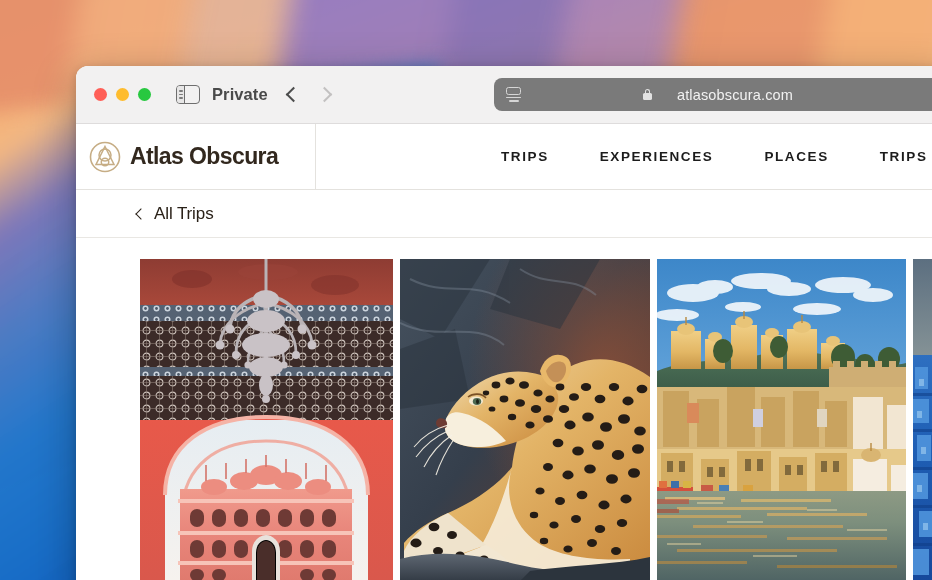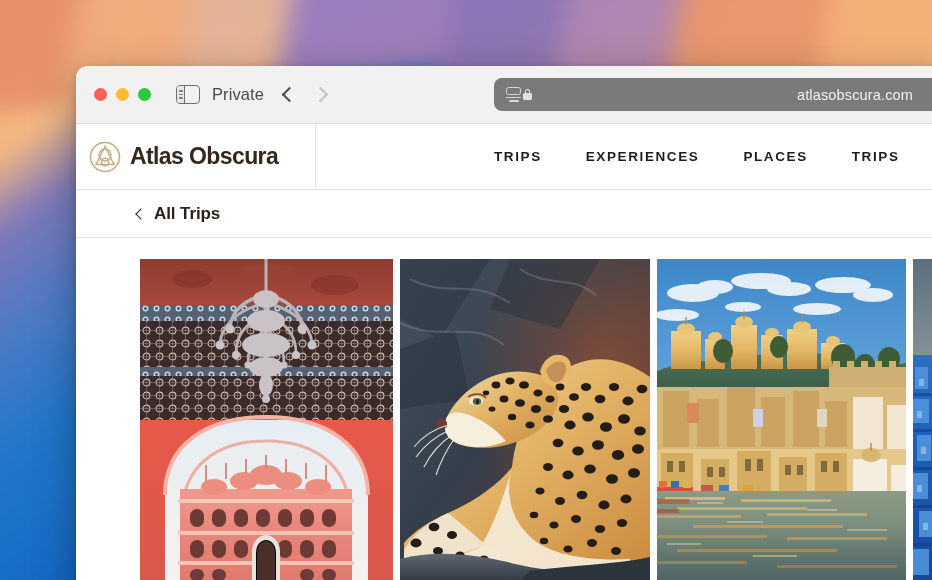--- a/index.html
+++ b/index.html
@@ -86,21 +86,21 @@
   }
   .sb-left {
     width: 8px; border-right: 1.6px solid #6e6e6e;
     background: #e7e6e6;
     display: flex; flex-direction: column; justify-content: center;
     gap: 2px; padding: 0 1.5px;
   }
   .sb-line { height: 1.4px; background: #7a7a7a; border-radius: 1px; }
 
   .private-label {
-    margin-left: 12px; font-size: 16.5px; font-weight: 400;
+    margin-left: 12px; font-size: 16.5px; font-weight: 700;
     color: #4a4a4a; letter-spacing: 0.1px; white-space: nowrap;
   }
 
   .navarrows { display: flex; align-items: center; margin-left: 20px; gap: 20px; }
   .chev { width: 11px; height: 11px; border-style: solid; }
   .chev-back  { border-width: 0 0 2.2px 2.2px; border-color: #4d4d4d; transform: rotate(45deg); }
   .chev-fwd   { border-width: 2.2px 2.2px 0 0; border-color: #c3c1c1; transform: rotate(45deg); }
 
   #urlbar {
     position: absolute; left: 418px; top: 12px;
@@ -109,21 +109,21 @@
     display: flex; align-items: center; padding: 0 12px;
   }
   .reader-icon {
     width: 17px; height: 15px; display: flex; flex-direction: column;
     align-items: flex-start; gap: 2.2px; flex: 0 0 auto;
   }
   .rd-box { width: 15px; height: 8px; border: 1.7px solid #d6d6d6; border-radius: 2.5px; }
   .rd-l1 { width: 15px; height: 1.7px; background: #d6d6d6; border-radius: 1px; }
   .rd-l2 { width: 10px; height: 1.7px; background: #d6d6d6; border-radius: 1px; margin-left: 2.5px;}
   .url-center {
-    flex: 1; display: flex; align-items: center; justify-content: space-between;
+    flex: 1; display: flex; align-items: center; justify-content: center;
     gap: 25px; margin-right: 17px;
   }
   .lock {
     position: relative; width: 9px; height: 11px; flex: 0 0 auto;
   }
   .lock .shackle {
     position: absolute; top: 0; left: 1.6px;
     width: 5.8px; height: 5.5px;
     border: 1.7px solid #e2e2e2; border-bottom: none;
     border-radius: 4px 4px 0 0;
@@ -148,36 +148,36 @@
   .logo-text {
     font-size: 23px; font-weight: 700; color: #32281e;
     letter-spacing: -0.6px; white-space: nowrap;
   }
   #mainnav {
     flex: 1; display: flex; align-items: center; gap: 44px;
     padding-left: 178px;
   }
   .navitem {
     font-size: 13.5px; font-weight: 700; color: #1c1c1c;
-    letter-spacing: 1.6px; white-space: nowrap; cursor: pointer;
+    letter-spacing: 1.6px; white-space: nowrap; cursor: pointer; margin-left: 7px;
   }
 
   
   #breadcrumb-bar {
     height: 48px; display: flex; align-items: center;
     padding-left: 61px; background: #ffffff;
     border-bottom: 1px solid #e9e7e3;
   }
   .crumb { display: flex; align-items: center; gap: 9px; cursor: pointer; }
   .crumb-chev {
     width: 8px; height: 8px; border-style: solid;
     border-width: 0 0 1.8px 1.8px; border-color: #2a2118;
     transform: rotate(45deg);
   }
-  .crumb-label { font-size: 17px; font-weight: 700; color: #2a2118; letter-spacing: -0.1px; }
+  .crumb-label { font-size: 17px; font-weight: 400; color: #2a2118; letter-spacing: -0.1px; }
 
   
   #cards {
     display: flex; gap: 7px; padding: 21px 0 0 64px;
     background: #ffffff;
   }
   .card { height: 322px; flex: 0 0 auto; overflow: hidden; position: relative; }
   .card-img { width: 100%; height: 100%; display: block; }
 
   @media print { body { -webkit-print-color-adjust: exact; } }

